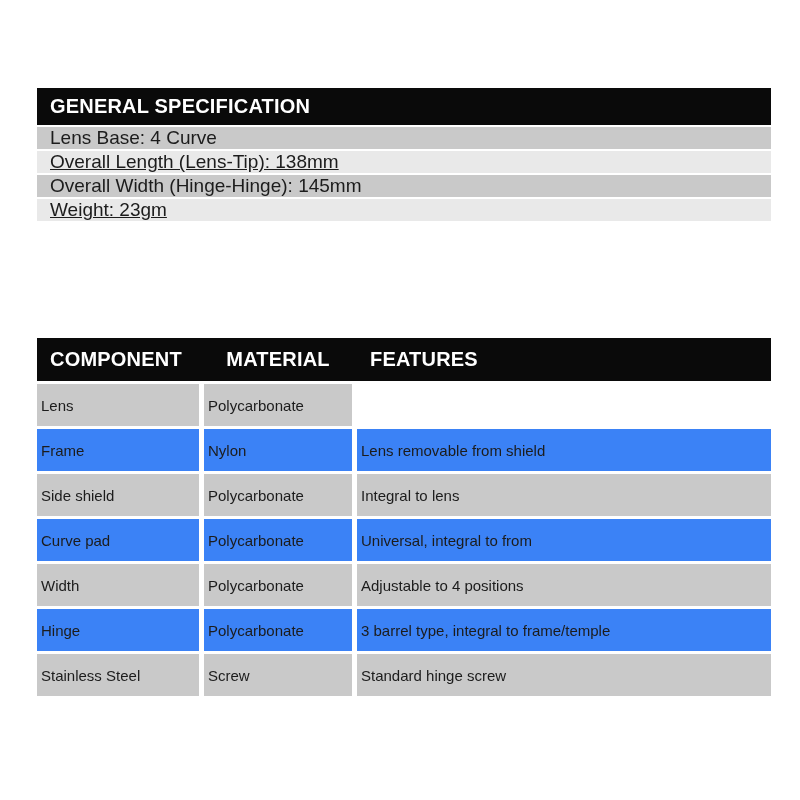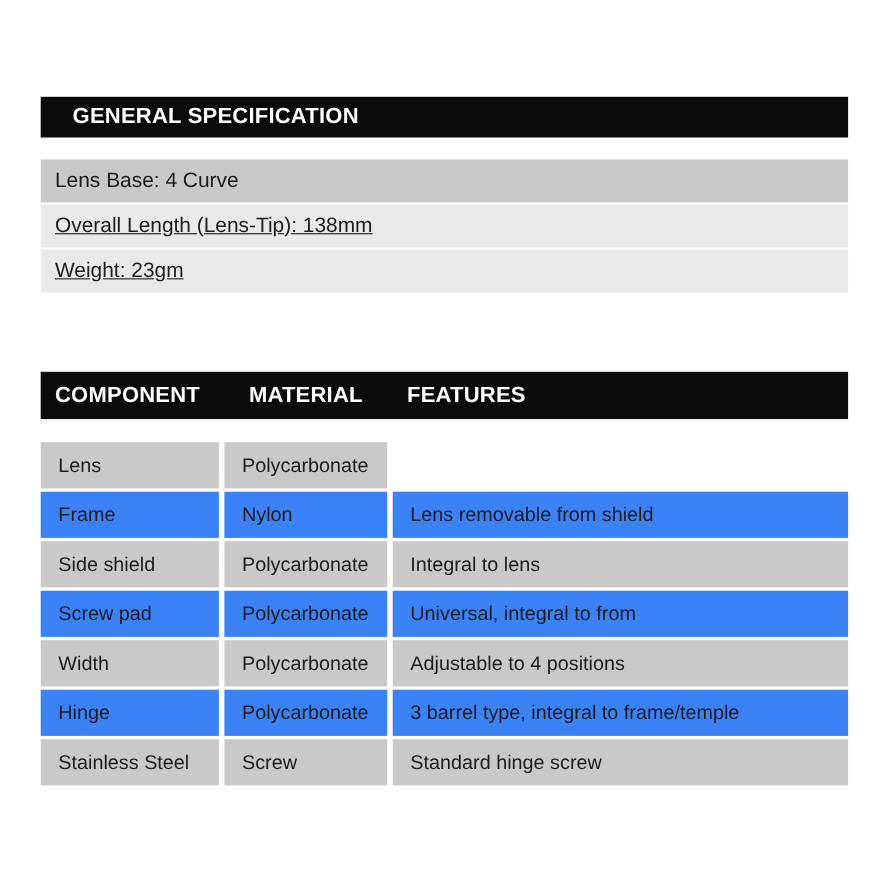--- a/index.html
+++ b/index.html
@@ -25,79 +25,80 @@
     background: #0a0a0a;
     color: #ffffff;
     font-weight: bold;
     font-size: 20px;
     letter-spacing: 0.2px;
   }
   #general-spec .thead {
     height: 37px;
     display: flex;
     align-items: center;
-    padding-left: 29px;
+    padding-left: 13px;
     box-sizing: border-box;
-    margin-bottom: 20px;
+    margin-bottom: 2px;
   }
 
   
   .gs-row {
-    height: 39px;
+    height: 22px;
     margin-bottom: 2px;
     display: flex;
     align-items: center;
     padding-left: 13px;
     box-sizing: border-box;
     font-size: 19px;
     color: #1c1c1c;
   }
 
   .row-dark  { background: #c9c9c9; }
   .row-light { background: #e9e9e9; text-decoration: underline; }
 
   
   .grid {
     display: grid;
     grid-template-columns: 162px 148px 1fr;
     column-gap: 5px;
   }
   #component-spec .thead {
     height: 43px;
-    margin-bottom: 21px;
+    margin-bottom: 3px;
   }
   .hcell {
     display: flex;
     align-items: center;
     box-sizing: border-box;
   }
   .hcell.left   { padding-left: 13px; }
   .hcell.center { justify-content: center; }
 
   .c-row { margin-bottom: 3px; }
   .c-row .cell {
     height: 42px;
     display: flex;
     align-items: center;
-    padding-left: 16px;
+    padding-left: 4px;
     box-sizing: border-box;
-    font-size: 18px;
+    font-size: 15px;
     color: #1c1c1c;
   }
   .c-row.dark  .cell { background: #c9c9c9; }
   .c-row.light .cell { background: #3b82f6; }
 </style>
 </head>
 <body>
 
 <div class="spec-table" id="general-spec">
   <div class="thead">GENERAL SPECIFICATION</div>
 
   <div class="gs-row row-dark">Lens Base: 4 Curve</div>
   <div class="gs-row row-light">Overall Length (Lens-Tip): 138mm</div>
+  <div class="gs-row row-dark">Overall Width (Hinge-Hinge): 145mm</div>
   <div class="gs-row row-light">Weight: 23gm</div>
 </div>
 
 <div class="spec-table" id="component-spec">
 
   <div class="thead grid">
     <div class="hcell left">COMPONENT</div>
     <div class="hcell center">MATERIAL</div>
     <div class="hcell left">FEATURES</div>
   </div>
@@ -113,21 +114,21 @@
     <div class="cell">Lens removable from shield</div>
   </div>
 
   <div class="c-row grid dark">
     <div class="cell">Side shield</div>
     <div class="cell">Polycarbonate</div>
     <div class="cell">Integral to lens</div>
   </div>
 
   <div class="c-row grid light">
-    <div class="cell">Screw pad</div>
+    <div class="cell">Curve pad</div>
     <div class="cell">Polycarbonate</div>
     <div class="cell">Universal, integral to from</div>
   </div>
 
   <div class="c-row grid dark">
     <div class="cell">Width</div>
     <div class="cell">Polycarbonate</div>
     <div class="cell">Adjustable to 4 positions</div>
   </div>
 

